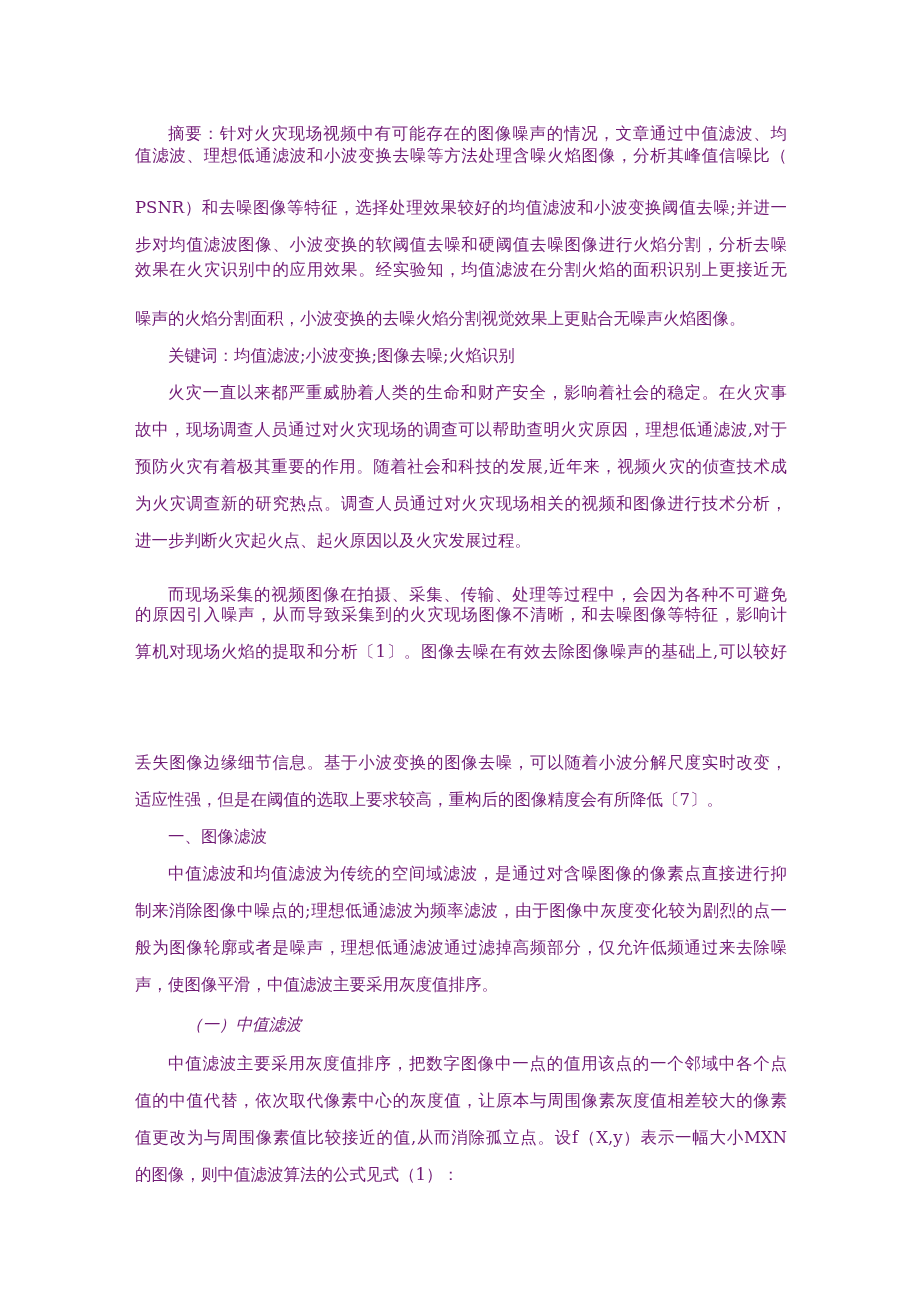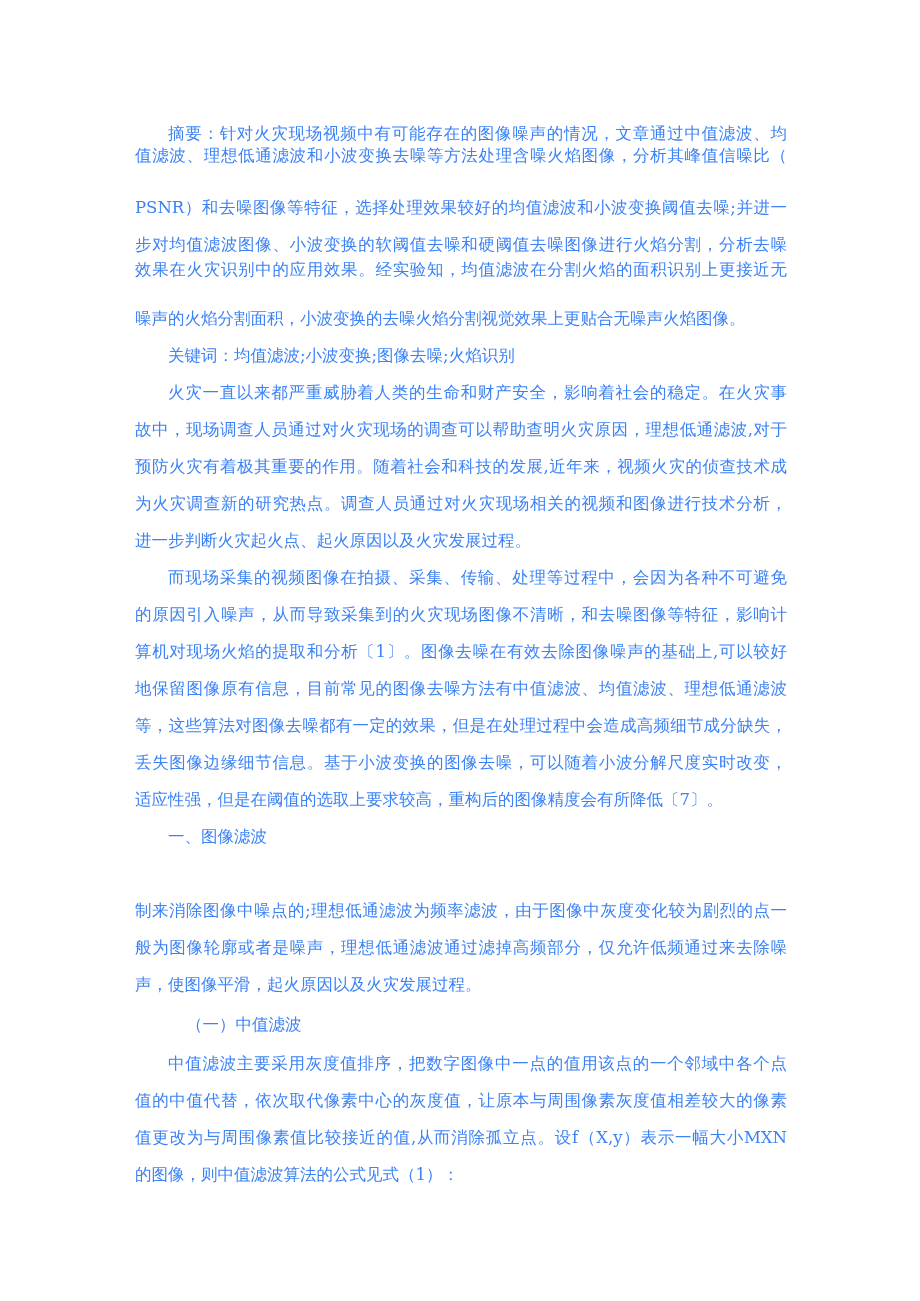--- a/index.html
+++ b/index.html
@@ -6,28 +6,28 @@
   body { width: 920px; height: 1301px; position: relative; overflow: hidden; }
   .page { position: absolute; left: 0; top: 0; width: 920px; height: 1301px; background: #fff; }
   .line {
     position: absolute;
     left: 135px;
     width: 652px;
     height: 24px;
     line-height: 24px;
     font-family: "DejaVu Serif", "Liberation Serif", serif;
     font-size: 16.5px;
-    color: #3b82f6;
+    color: #701a75;
     white-space: nowrap;
     text-align: justify;
     text-align-last: justify;
   }
   .line.last { text-align-last: left; }
   .line.indent { left: 168px; width: 619px; }
-  .line.indent2 { left: 186px; width: 601px; }
+  .line.indent2 { left: 186px; width: 601px; font-style: italic; }
 </style>
 </head>
 <body>
 
 <div class="page">
 
   <div class="line indent" style="top:122px">摘要：针对火灾现场视频中有可能存在的图像噪声的情况，文章通过中值滤波、均</div>
   <div class="line" style="top:144px">值滤波、理想低通滤波和小波变换去噪等方法处理含噪火焰图像，分析其峰值信噪比（</div>
   <div class="line" style="top:196px">PSNR）和去噪图像等特征，选择处理效果较好的均值滤波和小波变换阈值去噪;并进一</div>
   <div class="line" style="top:233px">步对均值滤波图像、小波变换的软阈值去噪和硬阈值去噪图像进行火焰分割，分析去噪</div>
@@ -35,33 +35,32 @@
   <div class="line last" style="top:307px">噪声的火焰分割面积，小波变换的去噪火焰分割视觉效果上更贴合无噪声火焰图像。</div>
 
   <div class="line indent last" style="top:344px">关键词：均值滤波;小波变换;图像去噪;火焰识别</div>
 
   <div class="line indent" style="top:381px">火灾一直以来都严重威胁着人类的生命和财产安全，影响着社会的稳定。在火灾事</div>
   <div class="line" style="top:418px">故中，现场调查人员通过对火灾现场的调查可以帮助查明火灾原因，理想低通滤波,对于</div>
   <div class="line" style="top:455px">预防火灾有着极其重要的作用。随着社会和科技的发展,近年来，视频火灾的侦查技术成</div>
   <div class="line" style="top:492px">为火灾调查新的研究热点。调查人员通过对火灾现场相关的视频和图像进行技术分析，</div>
   <div class="line last" style="top:529px">进一步判断火灾起火点、起火原因以及火灾发展过程。</div>
 
-  <div class="line indent" style="top:566px">而现场采集的视频图像在拍摄、采集、传输、处理等过程中，会因为各种不可避免</div>
+  <div class="line indent" style="top:583px">而现场采集的视频图像在拍摄、采集、传输、处理等过程中，会因为各种不可避免</div>
   <div class="line" style="top:603px">的原因引入噪声，从而导致采集到的火灾现场图像不清晰，和去噪图像等特征，影响计</div>
   <div class="line" style="top:640px">算机对现场火焰的提取和分析〔1〕。图像去噪在有效去除图像噪声的基础上,可以较好</div>
-  <div class="line" style="top:677px">地保留图像原有信息，目前常见的图像去噪方法有中值滤波、均值滤波、理想低通滤波</div>
-  <div class="line" style="top:714px">等，这些算法对图像去噪都有一定的效果，但是在处理过程中会造成高频细节成分缺失，</div>
   <div class="line" style="top:751px">丢失图像边缘细节信息。基于小波变换的图像去噪，可以随着小波分解尺度实时改变，</div>
   <div class="line last" style="top:788px">适应性强，但是在阈值的选取上要求较高，重构后的图像精度会有所降低〔7〕。</div>
 
   <div class="line indent last" style="top:825px">一、图像滤波</div>
 
+  <div class="line indent" style="top:862px">中值滤波和均值滤波为传统的空间域滤波，是通过对含噪图像的像素点直接进行抑</div>
   <div class="line" style="top:899px">制来消除图像中噪点的;理想低通滤波为频率滤波，由于图像中灰度变化较为剧烈的点一</div>
   <div class="line" style="top:936px">般为图像轮廓或者是噪声，理想低通滤波通过滤掉高频部分，仅允许低频通过来去除噪</div>
-  <div class="line last" style="top:973px">声，使图像平滑，起火原因以及火灾发展过程。</div>
+  <div class="line last" style="top:973px">声，使图像平滑，中值滤波主要采用灰度值排序。</div>
 
   <div class="line indent2 last" style="top:1013px">（一）中值滤波</div>
 
   <div class="line" style="top:1089px">值的中值代替，依次取代像素中心的灰度值，让原本与周围像素灰度值相差较大的像素</div>
   <div class="line indent" style="top:1052px">中值滤波主要采用灰度值排序，把数字图像中一点的值用该点的一个邻域中各个点</div>
   <div class="line" style="top:1126px">值更改为与周围像素值比较接近的值,从而消除孤立点。设f（X,y）表示一幅大小MXN</div>
   <div class="line last" style="top:1163px">的图像，则中值滤波算法的公式见式（1）：</div>
 
 </div>
 

